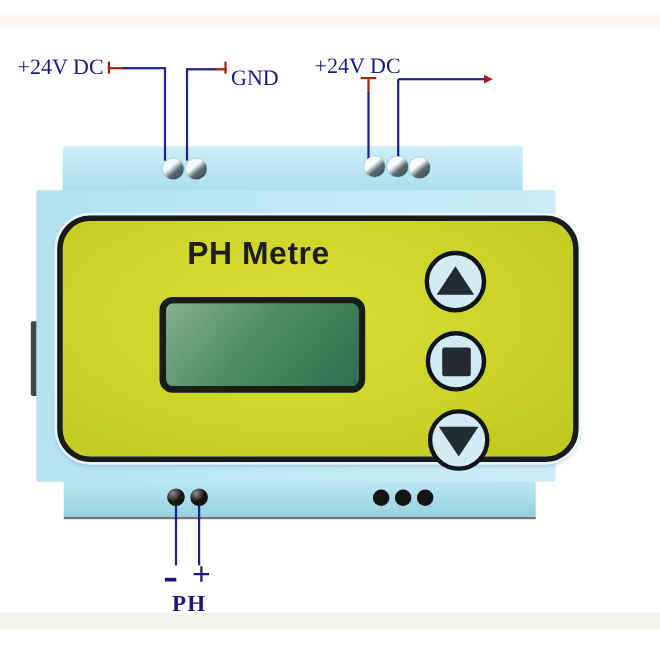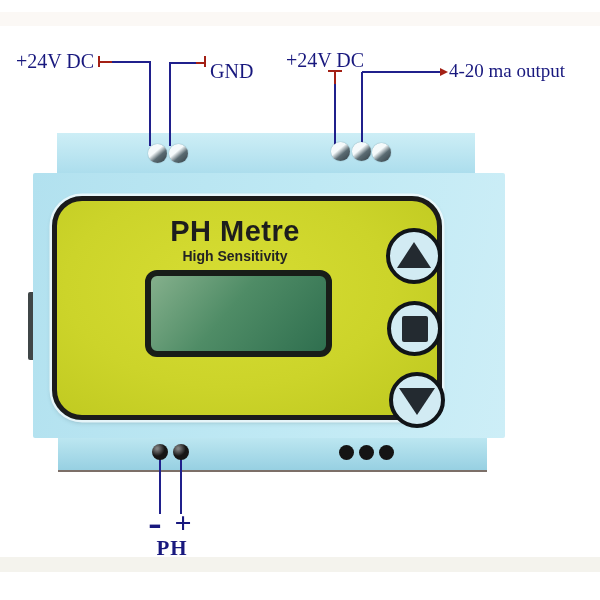--- a/index.html
+++ b/index.html
@@ -24,21 +24,21 @@
   #side-tab{
     position:absolute;left:28px;top:292px;width:9px;height:68px;
     background:#3f4647;z-index:1;border-radius:2px;
   }
   #device-body{
     position:absolute;left:33px;top:173px;width:472px;height:265px;
     background:linear-gradient(100deg,#b2e1ef 0%, #bfe9f4 55%, #cdeef7 100%);
     z-index:2;border-radius:2px;
   }
   #front-panel{
-    position:absolute;left:19px;top:23px;width:390px;height:224px;
+    position:absolute;left:19px;top:23px;width:474px;height:224px;
     box-sizing:border-box;border:5px solid #1b1b1b;border-radius:30px;
     background:radial-gradient(ellipse at 45% 40%, #d7dd33 0%, #ccd42a 55%, #bec81f 100%);
     box-shadow:0 0 0 2.5px rgba(238,250,253,.9), 0 2px 5px rgba(50,75,85,.35);
   }
   #device-title{
     position:absolute;left:36px;top:14px;width:284px;text-align:center;
     font-family:"Liberation Sans", sans-serif;font-size:29px;font-weight:600;
     color:#1d1d1d;letter-spacing:.5px;
   }
   #device-subtitle{
@@ -101,21 +101,20 @@
   <div id="top-band" class="band"></div>
   <div id="bottom-band" class="band"></div>
 
   <div id="top-strip"></div>
   <div id="bottom-strip"></div>
   <div id="side-tab"></div>
 
   <div id="device-body">
     <div id="front-panel">
       <div id="device-title">PH Metre</div>
-      <div id="device-subtitle">High Sensitivity</div>
       <div id="lcd"></div>
       <div id="btn-up" class="btn">
         <div class="tri-up"></div>
       </div>
       <div id="btn-stop" class="btn">
         <div class="sq"></div>
       </div>
       <div id="btn-down" class="btn">
         <div class="tri-down"></div>
       </div>
@@ -151,18 +150,17 @@
   <div class="wire" style="left:361px;top:72px;width:2px;height:74px;"></div>
   <div class="wire" style="left:362px;top:71px;width:79px;height:2px;"></div>
   <div id="out-arrow"></div>
 
   <div class="wire" style="left:159px;top:459px;width:2px;height:55px;"></div>
   <div class="wire" style="left:180px;top:459px;width:2px;height:55px;"></div>
 
   <div class="anno" style="left:16px;top:50px;">+24V DC</div>
   <div class="anno" style="left:210px;top:60px;">GND</div>
   <div class="anno" style="left:286px;top:49px;">+24V DC</div>
-  <div class="anno" style="left:449px;top:60px;font-size:19px;">4-20 ma output</div>
   <div class="anno" id="label-minus">-</div>
   <div class="anno" id="label-plus">+</div>
   <div class="anno" id="label-ph">PH</div>
 
 </div>
 
 </body></html>

